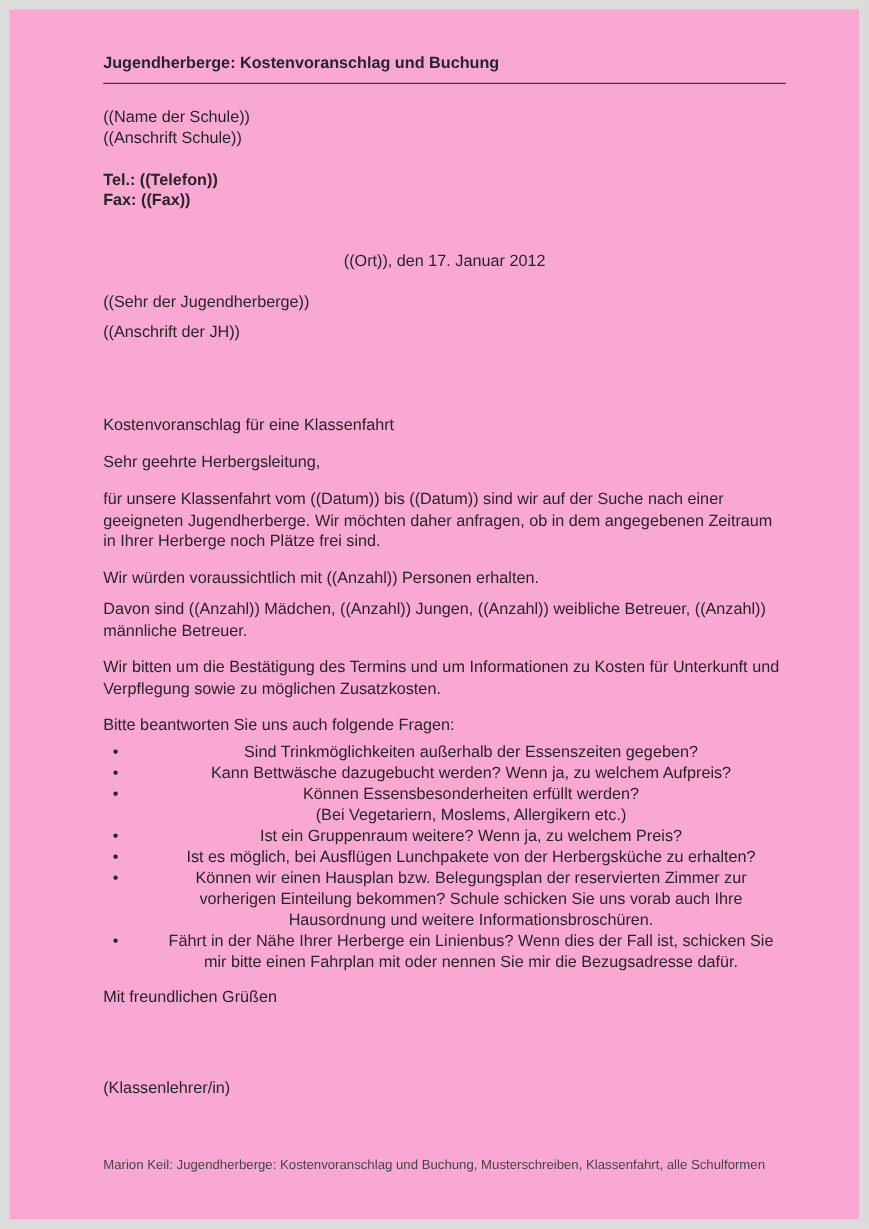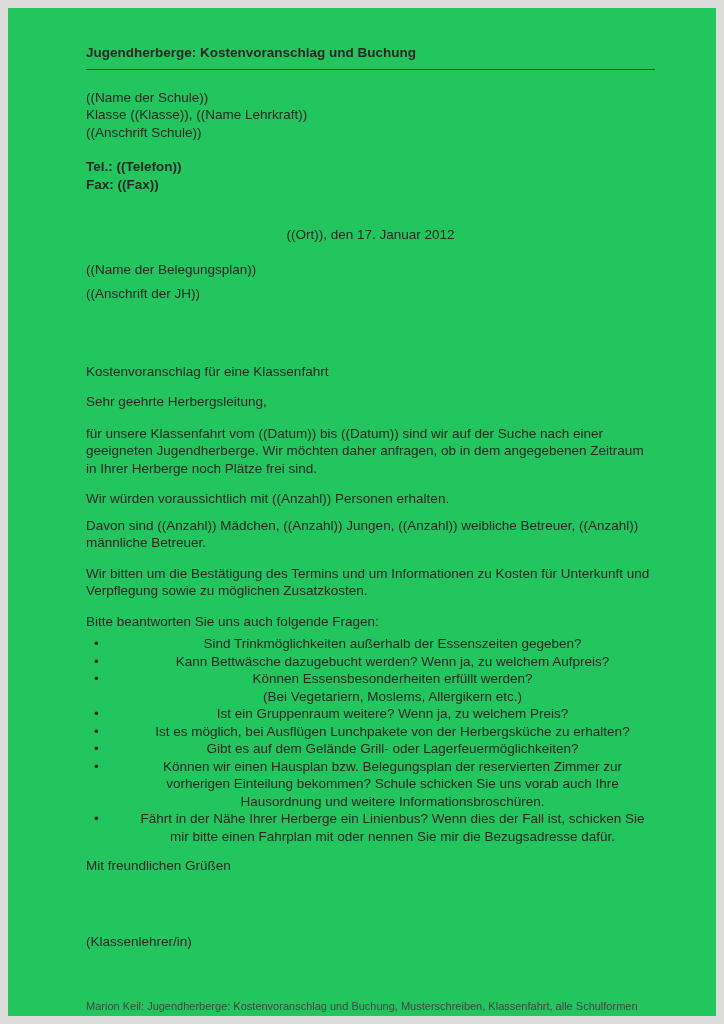--- a/index.html
+++ b/index.html
@@ -10,21 +10,21 @@
     height: 1024px;
     background: #dcdcdb;
     font-family: "Liberation Sans", "DejaVu Sans", sans-serif;
   }
   .page {
     position: absolute;
     left: 8px;
     top: 8px;
     width: 708px;
     height: 1008px;
-    background: #22c55e;
+    background: #f9a8d4;
     color: #262626;
     padding: 36px 61px 0 78px;
     font-size: 13.5px;
     line-height: 17.5px;
     overflow: hidden;
   }
   .title {
     font-size: 13.5px;
     font-weight: bold;
     margin: 0;
@@ -74,32 +74,31 @@
 </style>
 </head>
 <body>
 
 <div class="page">
 
   <h1 class="title">Jugendherberge: Kostenvoranschlag und Buchung</h1>
 
   <div class="sender-block">
     <p>((Name der Schule))</p>
-    <p>Klasse ((Klasse)), ((Name Lehrkraft))</p>
     <p>((Anschrift Schule))</p>
   </div>
 
   <div class="contact-block">
     <p>Tel.: ((Telefon))</p>
     <p>Fax: ((Fax))</p>
   </div>
 
   <p class="date-line">((Ort)), den 17. Januar 2012</p>
 
-  <p class="recipient-name">((Name der Belegungsplan))</p>
+  <p class="recipient-name">((Sehr der Jugendherberge))</p>
   <p class="recipient-address">((Anschrift der JH))</p>
 
   <p class="subject">Kostenvoranschlag für eine Klassenfahrt</p>
 
   <p class="salutation">Sehr geehrte Herbergsleitung,</p>
 
   <p class="para-1">für unsere Klassenfahrt vom ((Datum)) bis ((Datum)) sind wir auf der Suche nach einer geeigneten Jugendherberge. Wir möchten daher anfragen, ob in dem angegebenen Zeitraum in Ihrer Herberge noch Plätze frei sind.</p>
   <p class="para-2">Wir würden voraussichtlich mit ((Anzahl)) Personen erhalten.</p>
   <p class="para-3">Davon sind ((Anzahl)) Mädchen, ((Anzahl)) Jungen, ((Anzahl)) weibliche Betreuer, ((Anzahl)) männliche Betreuer.</p>
   <p class="para-4">Wir bitten um die Bestätigung des Termins und um Informationen zu Kosten für Unterkunft und Verpflegung sowie zu möglichen Zusatzkosten.</p>
@@ -120,24 +119,20 @@
     </li>
     <li>
       <span>Ist ein Gruppenraum weitere? Wenn ja, zu welchem Preis?</span>
       <div></div>
     </li>
     <li>
       <span>Ist es möglich, bei Ausflügen Lunchpakete von der Herbergsküche zu erhalten?</span>
       <div></div>
     </li>
     <li>
-      <span>Gibt es auf dem Gelände Grill- oder Lagerfeuermöglichkeiten?</span>
-      <div></div>
-    </li>
-    <li>
       <span>Können wir einen Hausplan bzw. Belegungsplan der reservierten Zimmer zur vorherigen Einteilung bekommen? Schule schicken Sie uns vorab auch Ihre Hausordnung und weitere Informationsbroschüren.</span>
       <div></div>
     </li>
     <li>
       <span>Fährt in der Nähe Ihrer Herberge ein Linienbus? Wenn dies der Fall ist, schicken Sie mir bitte einen Fahrplan mit oder nennen Sie mir die Bezugsadresse dafür.</span>
       <div></div>
     </li>
   </ul>
 
   <p class="closing">Mit freundlichen Grüßen</p>

